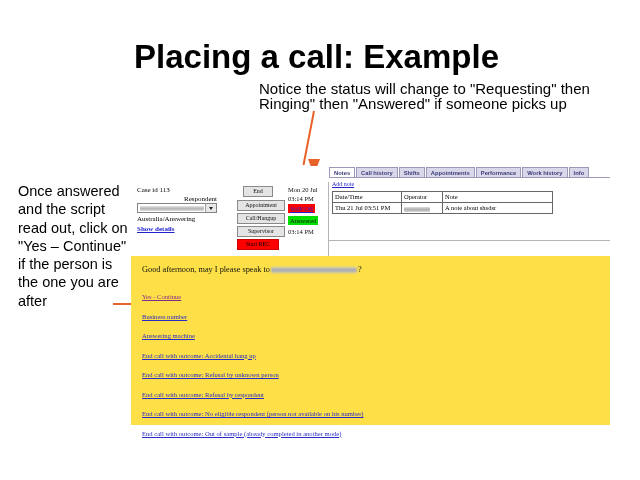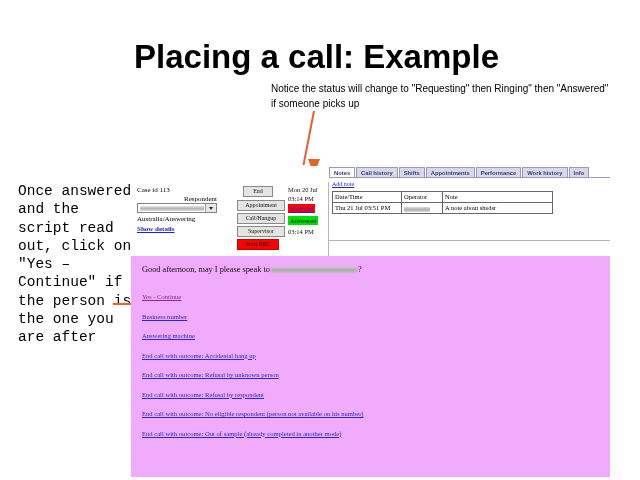--- a/index.html
+++ b/index.html
@@ -25,38 +25,37 @@
     font-weight: bold;
     letter-spacing: 0px;
     line-height: 40px;
     white-space: nowrap;
     color: #000;
   }
 
   
   #top-annotation {
     position: absolute;
-    left: 271px;
+    left: 259px;
     top: 81px;
     width: 340px;
-    font-size: 10px;
+    font-size: 15px;
     line-height: 15px;
     color: #000;
   }
 
   
   #left-annotation {
     position: absolute;
     left: 18px;
     top: 182px;
     width: 118px;
     font-size: 14.5px;
     line-height: 18.3px;
     color: #000;
-    font-family: Liberation Mono, monospace;
   }
   #arrow-top {
     position: absolute;
     left: 307px;
     top: 111px;
     width: 14px;
     height: 66px;
   }
   #arrow-top .shaft {
     position: absolute;
@@ -296,22 +295,22 @@
     background: linear-gradient(180deg,#dcdcdc,#b0b0b0,#d6d6d6);
     filter: blur(0.7px);
     border-radius: 1px;
     margin-top: 2px;
   }
 
   
   #app-script-panel {
     position: absolute;
     left: 0px; top: 90px;
-    width: 479px; height: 221px;
-    background: #f0abfc;
+    width: 479px; height: 169px;
+    background: #fde047;
     font-family: "Liberation Serif", serif;
   }
   #script-greeting {
     position: absolute;
     left: 11px; top: 8px;
     font-size: 8.3px;
     line-height: 11.5px;
     color: #111;
     white-space: nowrap;
   }

